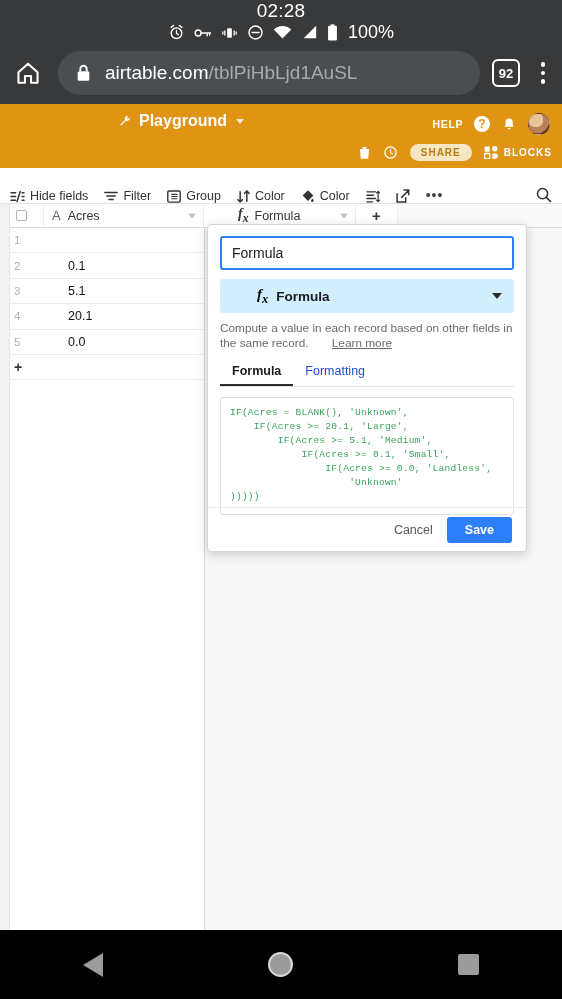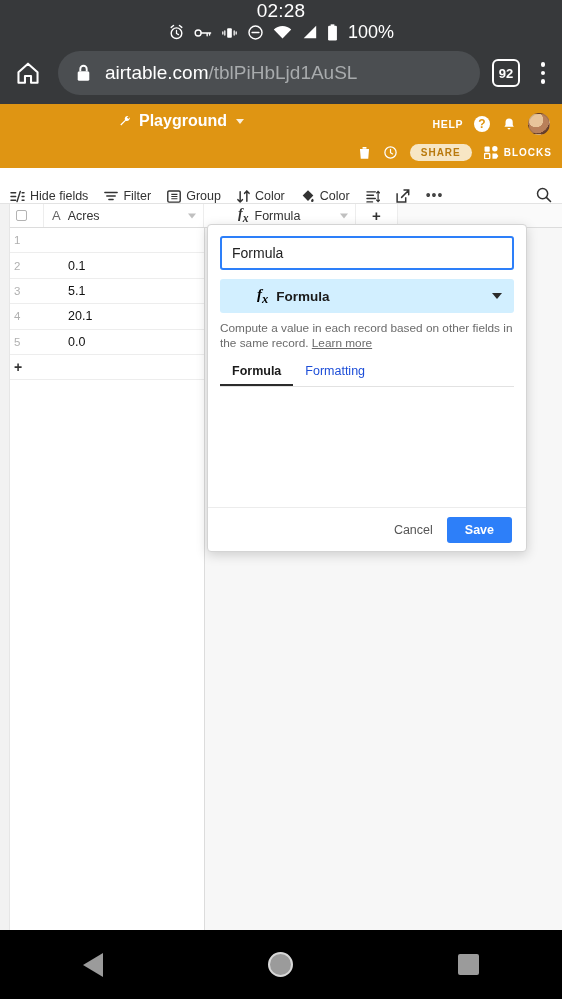--- a/index.html
+++ b/index.html
@@ -146,21 +146,21 @@
     margin-top: 9px; height: 34px; background: #d2efff; border-radius: 3px;
     display: flex; align-items: center; padding: 0 11px; position: relative;
   }
   .type-select .tlabel { font-size: 13.5px; font-weight: bold; color: #1b1b1b; margin-left: 8px; }
   .type-select .tcaret {
     position: absolute; right: 12px; width: 0; height: 0;
     border-left: 5px solid transparent; border-right: 5px solid transparent;
     border-top: 6px solid #2b2b2b;
   }
   .desc { margin-top: 8px; font-size: 11.8px; line-height: 15px; color: #6b6b6b; }
-  .desc a { color: #6b6b6b; text-decoration: underline; }
+  .desc a { color: #6b6b6b; text-decoration: underline; margin-left: 20px; }
   .tabs { margin-top: 9px; display: flex; gap: 0; border-bottom: 1px solid #e2e2e2; }
   .tab { font-size: 12.5px; color: #1d4ed8; padding: 4px 12px 6px 12px; }
   .tab.active { color: #1b1b1b; font-weight: bold; border-bottom: 2px solid #2b2b2b; }
   .formula-box {
     margin-top: 10px; height: 118px; border: 1px solid #e0e0e0; border-radius: 3px;
     background: #fff; padding: 8px 9px; overflow: hidden;
   }
   .formula-text {
     font-family: "Liberation Mono", monospace; font-size: 9.6px; line-height: 14px;
     color: #3aa45c; white-space: pre-wrap; word-break: break-word; letter-spacing: .2px;
@@ -398,20 +398,29 @@
       <div class="type-select">
         <span class="ficon" style="font-size:15px">f<sub>x</sub></span>
         <span class="tlabel">Formula</span>
         <span class="tcaret"></span>
       </div>
       <div class="desc"><span>Compute a value in each record based on other fields in the same record. </span><a href="#">Learn more</a></div>
       <div class="tabs">
         <div class="tab active">Formula</div>
         <div class="tab">Formatting</div>
       </div>
+      <div class="formula-box">
+        <div class="formula-text">IF(Acres = BLANK(), 'Unknown',
+    IF(Acres &gt;= 20.1, 'Large',
+        IF(Acres &gt;= 5.1, 'Medium',
+            IF(Acres &gt;= 0.1, 'Small',
+                IF(Acres &gt;= 0.0, 'Landless',
+                    'Unknown'
+)))))</div>
+      </div>
     </div>
     <div class="panel-footer">
       <span class="btn-cancel">Cancel</span>
       <span class="btn-save">Save</span>
     </div>
   </div>
 
   <div class="navbar">
     <div class="nav-back"></div>
     <div class="nav-home"></div>

